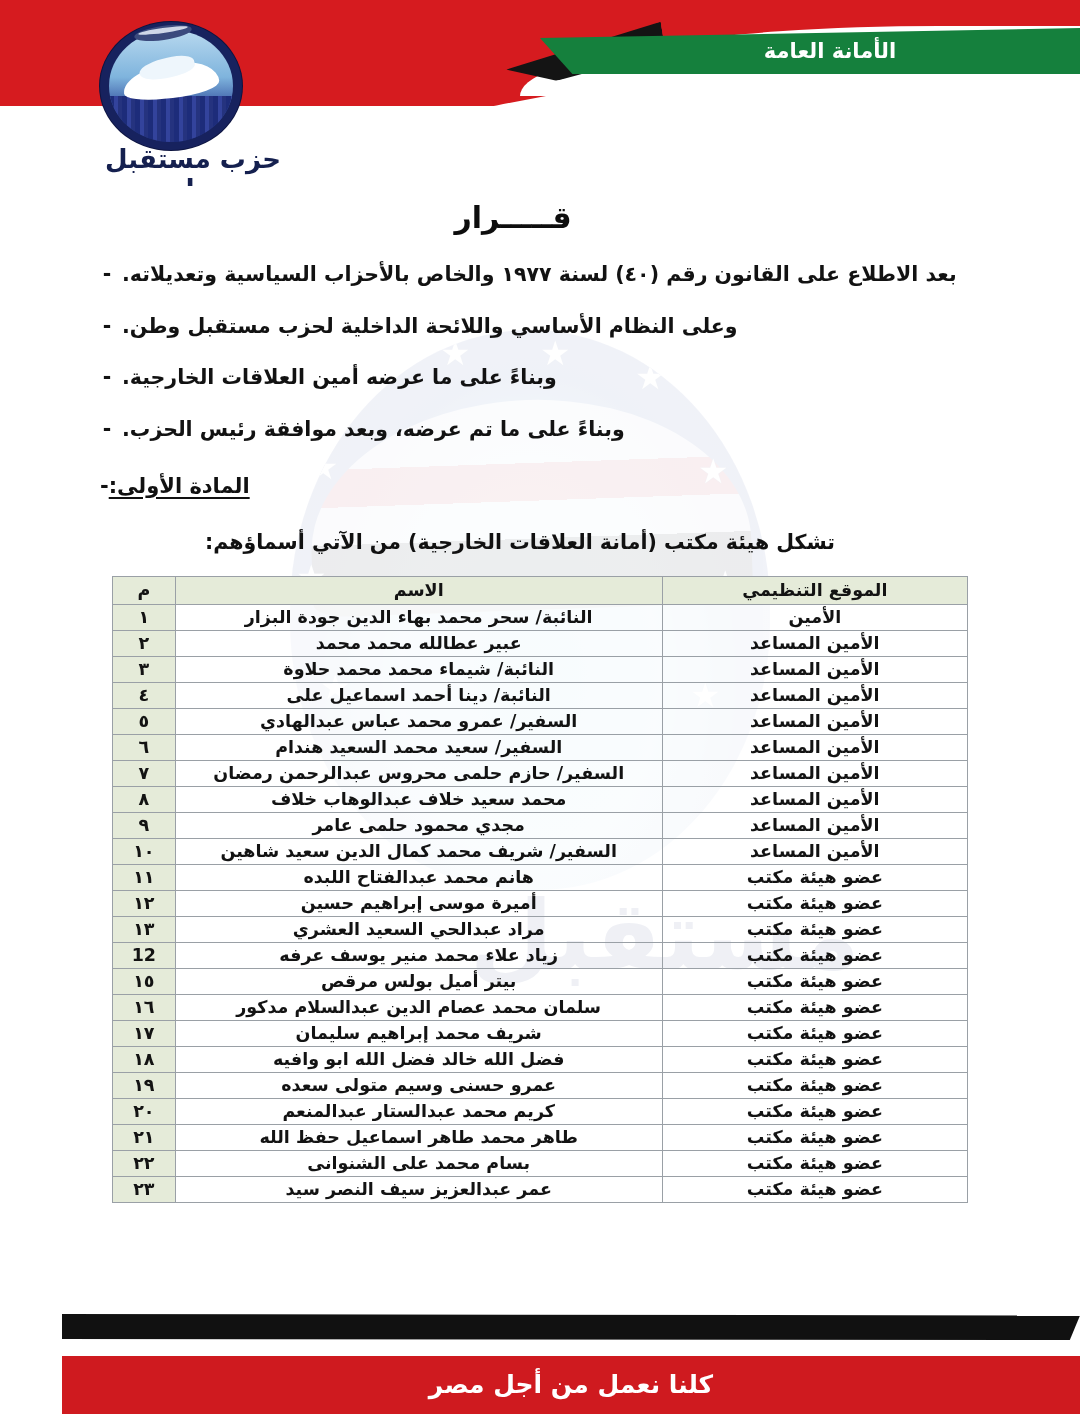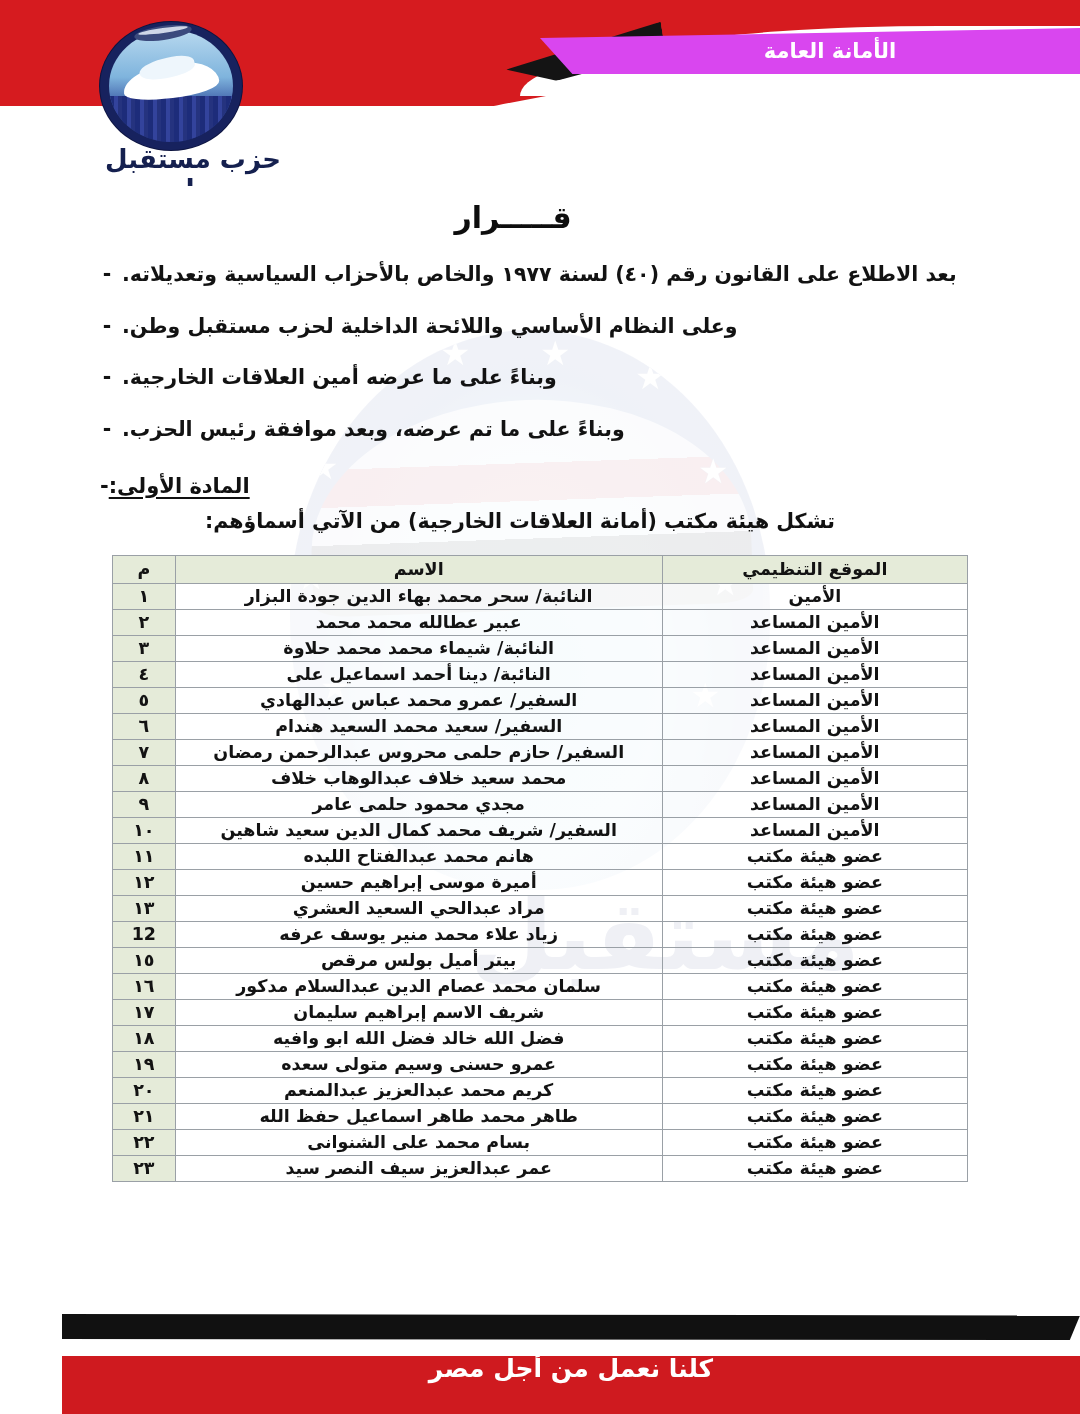--- a/index.html
+++ b/index.html
@@ -54,21 +54,21 @@
     height: 70px;
     background: #ffffff;
     border-radius: 60% 0 0 0 / 100% 0 0 0;
   }
   .header-ribbon {
     position: absolute;
     top: 28px;
     left: 540px;
     width: 540px;
     height: 46px;
-    background: #d946ef;
+    background: #15803d;
     color: #ffffff;
     font-size: 21px;
     font-weight: bold;
     line-height: 46px;
     text-align: center;
     padding-left: 40px;
     letter-spacing: 0.5px;
     -webkit-clip-path: polygon(6% 100%, 0% 22%, 100% 0%, 100% 100%);
     clip-path: polygon(6% 100%, 0% 22%, 100% 0%, 100% 100%);
   }
@@ -272,21 +272,21 @@
     display: flex;
     justify-content: flex-end;
     color: #111111;
   }
   .article-head .lbl {
     text-decoration: underline;
     text-underline-offset: 4px;
   }
   .article-head .dash { margin-left: 8px; }
   .article-sub {
-    margin: 11px 92px 0 92px;
+    margin: 32px 92px 0 92px;
     font-size: 20.5px;
     font-weight: bold;
     text-align: center;
     padding-right: 40px;
     color: #111111;
   }
 
   
   .table-wrap {
     margin: 22px auto 0 auto;
@@ -341,21 +341,21 @@
   }
   .footer-red {
     position: absolute;
     top: 58px; left: 62px;
     width: 1018px;
     height: 58px;
     background: #cf1a1f;
   }
   .footer-text {
     position: absolute;
-    top: 42px; left: 62px;
+    top: 58px; left: 62px;
     width: 1018px;
     height: 58px;
     line-height: 58px;
     text-align: center;
     color: #ffffff;
     font-size: 25px;
     font-weight: bold;
     direction: rtl;
     letter-spacing: 0.5px;
   }
@@ -521,36 +521,36 @@
               <td class="col-name">بيتر أميل بولس مرقص</td>
               <td class="col-num">١٥</td>
             </tr>
             <tr>
               <td class="col-pos">عضو هيئة مكتب</td>
               <td class="col-name">سلمان محمد عصام الدين عبدالسلام مدكور</td>
               <td class="col-num">١٦</td>
             </tr>
             <tr>
               <td class="col-pos">عضو هيئة مكتب</td>
-              <td class="col-name">شريف الاسم إبراهيم سليمان</td>
+              <td class="col-name">شريف محمد إبراهيم سليمان</td>
               <td class="col-num">١٧</td>
             </tr>
             <tr>
               <td class="col-pos">عضو هيئة مكتب</td>
               <td class="col-name">فضل الله خالد فضل الله ابو وافيه</td>
               <td class="col-num">١٨</td>
             </tr>
             <tr>
               <td class="col-pos">عضو هيئة مكتب</td>
               <td class="col-name">عمرو حسنى وسيم متولى سعده</td>
               <td class="col-num">١٩</td>
             </tr>
             <tr>
               <td class="col-pos">عضو هيئة مكتب</td>
-              <td class="col-name">كريم محمد عبدالعزيز عبدالمنعم</td>
+              <td class="col-name">كريم محمد عبدالستار عبدالمنعم</td>
               <td class="col-num">٢٠</td>
             </tr>
             <tr>
               <td class="col-pos">عضو هيئة مكتب</td>
               <td class="col-name">طاهر محمد طاهر اسماعيل حفظ الله</td>
               <td class="col-num">٢١</td>
             </tr>
             <tr>
               <td class="col-pos">عضو هيئة مكتب</td>
               <td class="col-name">بسام محمد على الشنوانى</td>

